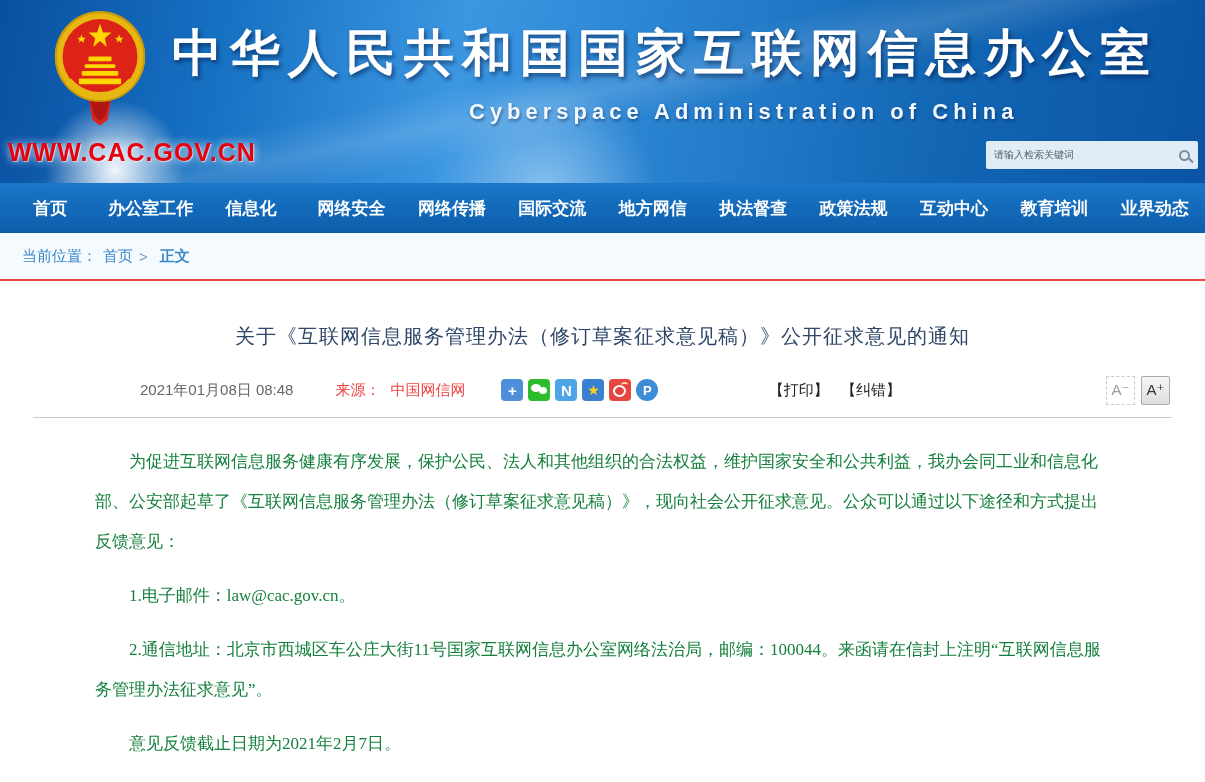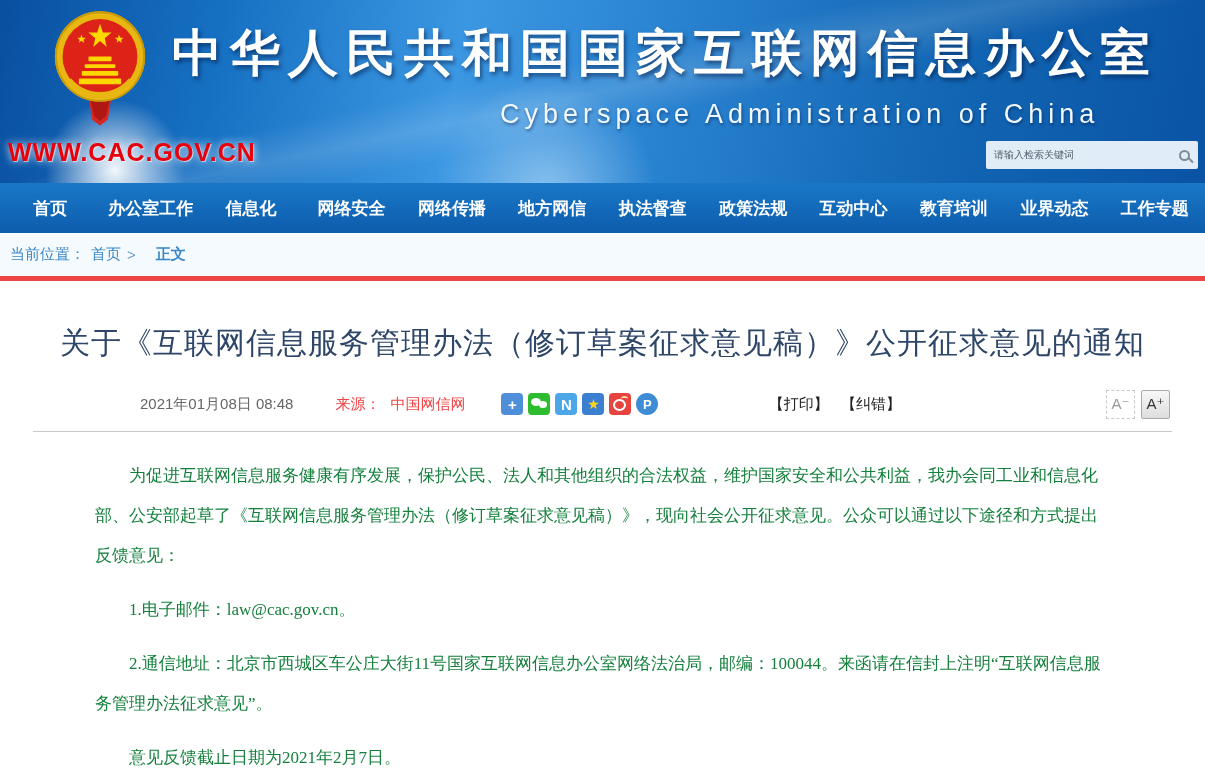--- a/index.html
+++ b/index.html
@@ -16,22 +16,22 @@
       linear-gradient(168deg, rgba(255,255,255,0) 42%, rgba(255,255,255,.14) 50%, rgba(255,255,255,0) 58%),
       linear-gradient(100deg, #0a4fa0 0%, #1670c2 18%, #3c97e2 38%, #2c86d4 52%, #1266b4 78%, #0a53a5 100%);
   }
   .emblem{ position:absolute; left:52px; top:6px; width:96px; height:124px; }
   .site-title{
     position:absolute; left:172px; top:20px; width:1010px;
     font-size:50px; font-weight:bold; color:#fff; letter-spacing:8px; white-space:nowrap;
     text-shadow:2px 3px 4px rgba(0,20,60,.55);
   }
   .site-subtitle{
-    position:absolute; left:500px; top:99px;
-    font-size:27px; font-weight:normal; color:#f2f8ff; letter-spacing:5px;
+    position:absolute; left:469px; top:99px;
+    font-size:22px; font-weight:bold; color:#f2f8ff; letter-spacing:5px;
     text-shadow:1px 2px 3px rgba(0,20,60,.45);
   }
   .site-url{
     position:absolute; left:8px; top:138px;
     font-size:25px; font-weight:800; color:#e8000d; letter-spacing:1px;
     text-shadow:0 0 8px rgba(255,255,255,.95), 1px 1px 0 rgba(255,255,255,.55);
   }
   .searchbox{
     position:absolute; left:986px; top:141px; width:212px; height:28px;
     background:rgba(236,244,251,.95); border-radius:2px;
@@ -53,34 +53,34 @@
     color:#fff; font-size:17px; font-weight:bold; cursor:pointer; white-space:nowrap;
   }
   .main-nav li.active{ background:linear-gradient(#53a5e6,#2f88cf); }
   .main-nav li.active::before{
     content:""; position:absolute; top:-7px; left:8%; width:84%; height:7px;
     background:#4398dd; clip-path:polygon(5px 0, calc(100% - 5px) 0, 100% 100%, 0 100%);
   }
 
   
   .breadcrumb{
-    height:48px; background:#f5fafe; border-bottom:5px solid #ef4444;
-    display:flex; align-items:center; padding-left:10px;
+    height:48px; background:#f5fafe; border-bottom:2px solid #ef4444;
+    display:flex; align-items:center; padding-left:22px;
     font-size:15px; color:#3a87c8;
   }
   .breadcrumb a{ color:#3a87c8; text-decoration:none; cursor:pointer; margin:0 6px; }
   .breadcrumb .sep{ color:#6f9ec6; }
-  .breadcrumb b{ margin-left:20px; font-weight:bold; }
+  .breadcrumb b{ margin-left:12px; font-weight:bold; }
 
   
   .content-wrap{ margin:0 33px; padding-bottom:10px; }
   .article-title{
     margin-top:42px; text-align:center;
     font-family:"Liberation Serif","DejaVu Serif",serif;
-    font-size:30px; font-weight:normal; color:#2e4668; letter-spacing:1px;
+    font-size:20px; font-weight:normal; color:#2e4668; letter-spacing:1px;
   }
   .meta{ display:flex; align-items:center; margin:26px 0 0 107px; height:28px; }
   .meta .date{ font-size:15px; color:#666; margin-right:42px; }
   .meta .src{ font-size:15px; color:#ef4444; margin-right:36px; }
   .meta .src .src-name{ margin-left:10px; }
   .share-bar{ display:flex; align-items:center; gap:5px; }
   .sicon{
     width:22px; height:22px; border-radius:4px; color:#fff; font-size:15px; font-weight:bold;
     display:flex; align-items:center; justify-content:center; cursor:pointer; position:relative; flex:none;
   }
@@ -148,27 +148,27 @@
     </div>
   </header>
 
   <nav class="main-nav" data-name="main-nav">
     <ul id="nav-list">
         <li data-name="nav-item-0">首页</li>
         <li data-name="nav-item-2">办公室工作</li>
         <li data-name="nav-item-4">信息化</li>
         <li data-name="nav-item-3">网络安全</li>
         <li data-name="nav-item-5">网络传播</li>
+        <li data-name="nav-item-6">国际交流</li>
         <li data-name="nav-item-7">地方网信</li>
         <li data-name="nav-item-8">执法督查</li>
         <li data-name="nav-item-9">政策法规</li>
         <li data-name="nav-item-10">互动中心</li>
         <li data-name="nav-item-11">教育培训</li>
         <li data-name="nav-item-12">业界动态</li>
-        <li data-name="nav-item-13">工作专题</li>
       </ul>
   </nav>
 
   <div class="breadcrumb" data-name="breadcrumb">
     <span data-name="breadcrumb-label">当前位置：</span>
     <a data-name="breadcrumb-home-link">首页</a>
     <span class="sep" data-name="breadcrumb-separator">&gt;</span>
     <b data-name="breadcrumb-current">正文</b>
   </div>
 

